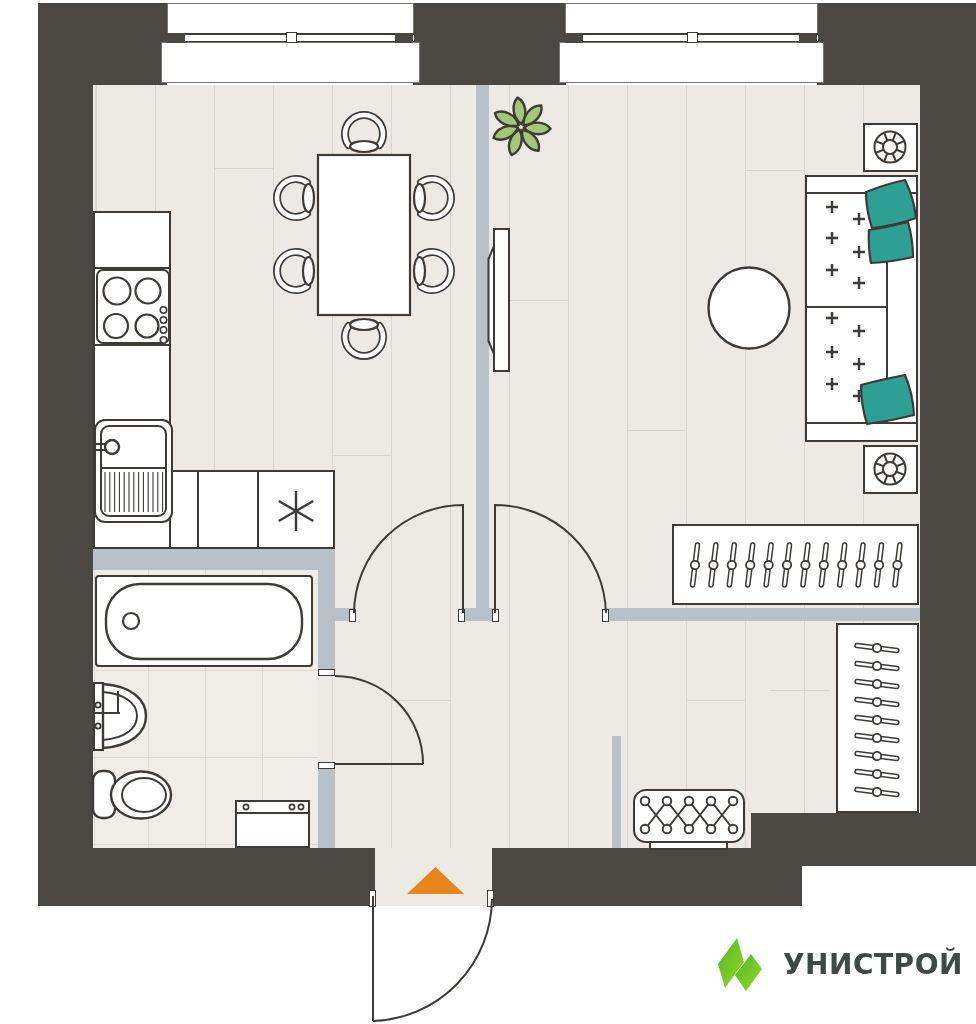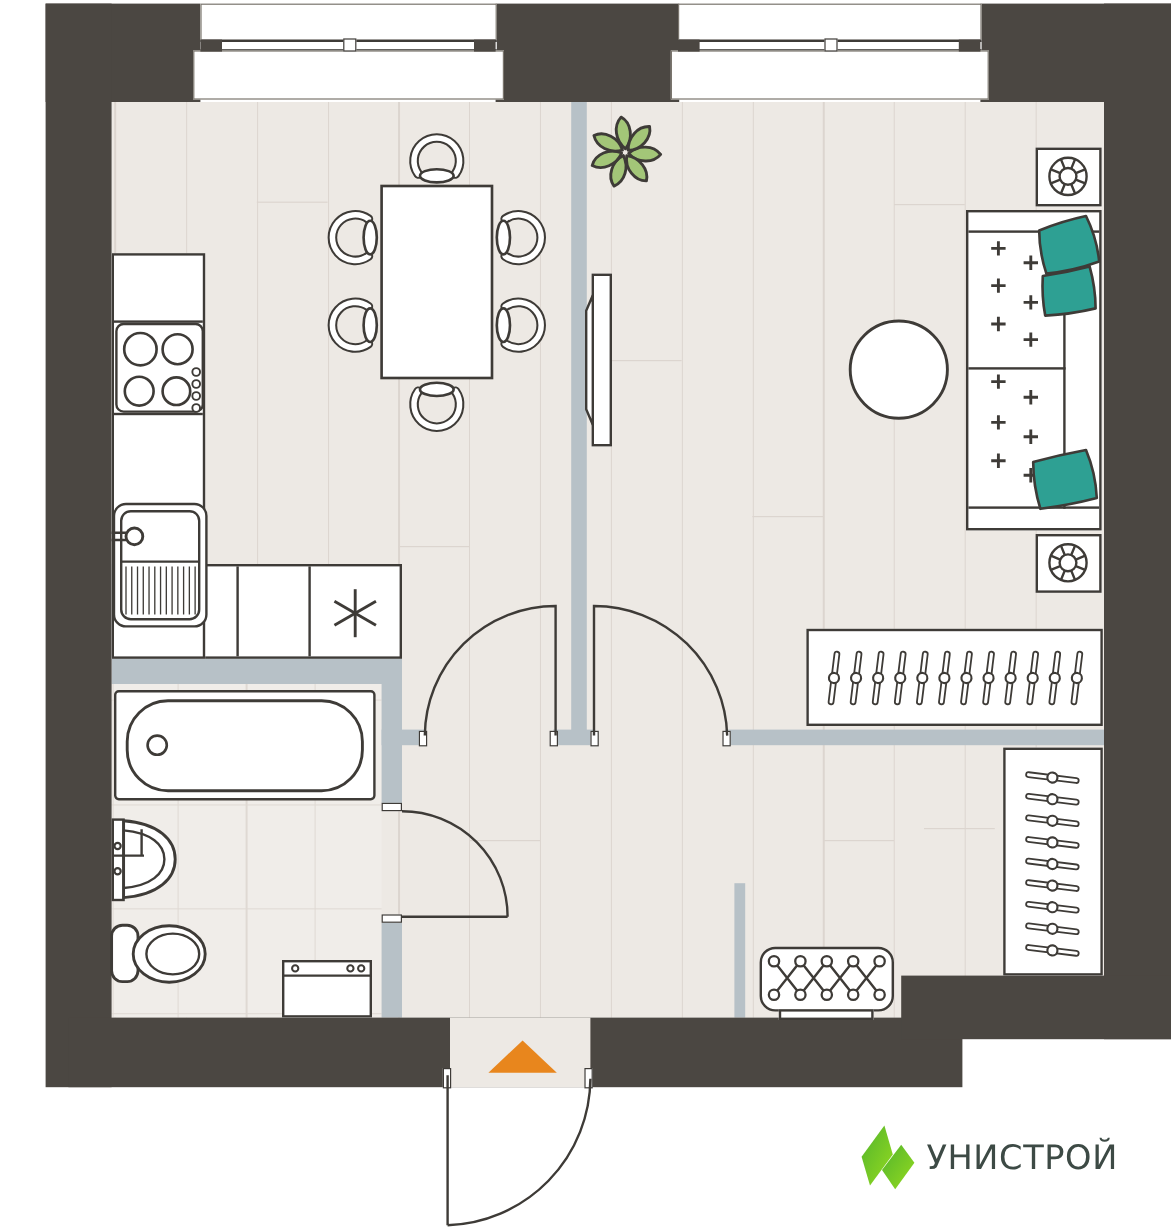--- a/index.html
+++ b/index.html
@@ -21,21 +21,21 @@
   .floor-main{background-color:var(--floor_main);
     background-image:repeating-linear-gradient(90deg,var(--floor_line) 0 1px,transparent 1px 59px);
     background-position:3px 0;}
   .floor-bath{background-color:var(--floor_bath);
     background-image:repeating-linear-gradient(90deg,var(--tile_line) 0 1px,transparent 1px 57px),
                      repeating-linear-gradient(180deg,var(--tile_line) 0 1px,transparent 1px 87px);
     background-position:55px 0,0 13px;}
   .floor-plain{background:var(--floor_main);}
   svg.overlay{position:absolute;left:0;top:0;pointer-events:none;}
   #logo{position:absolute;left:706px;top:936px;display:flex;align-items:center;}
-  #logo .brand{margin-left:8px;font-size:28px;font-weight:normal;letter-spacing:.5px;
+  #logo .brand{margin-left:19px;font-size:28px;font-weight:bold;letter-spacing:.5px;
     color:var(--logo_text);line-height:58px;}
 </style>
 </head>
 <body>
 
 <div id="canvas">
 
   <div class="floor-main" style="left:93px;top:85px;width:827px;height:763px;"></div>
   <div class="joint" style="left:97px;top:258px;width:58px;height:1px;"></div>
   <div class="joint" style="left:214px;top:168px;width:59px;height:1px;"></div>

